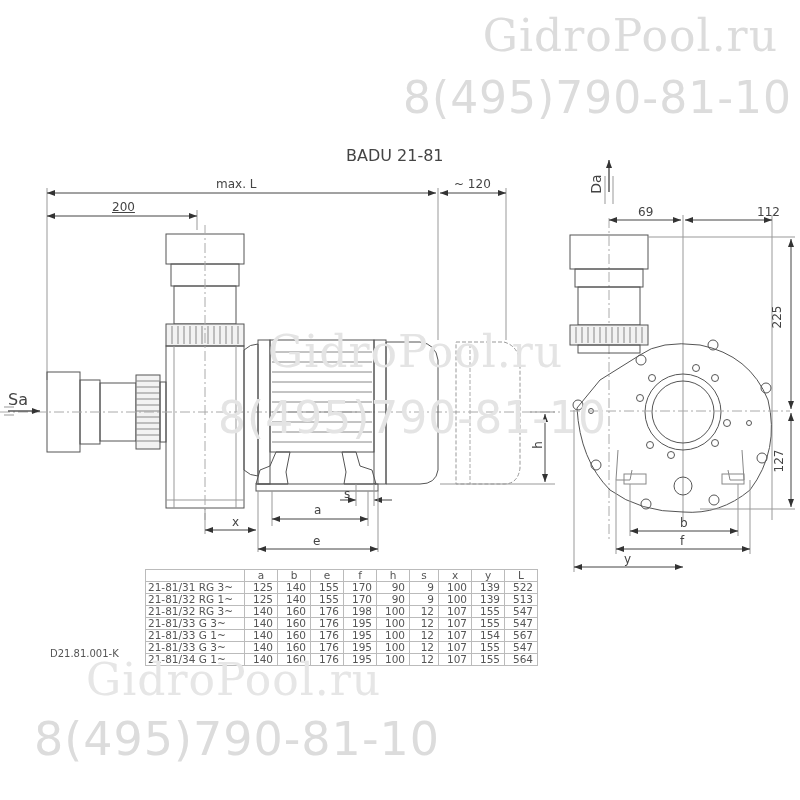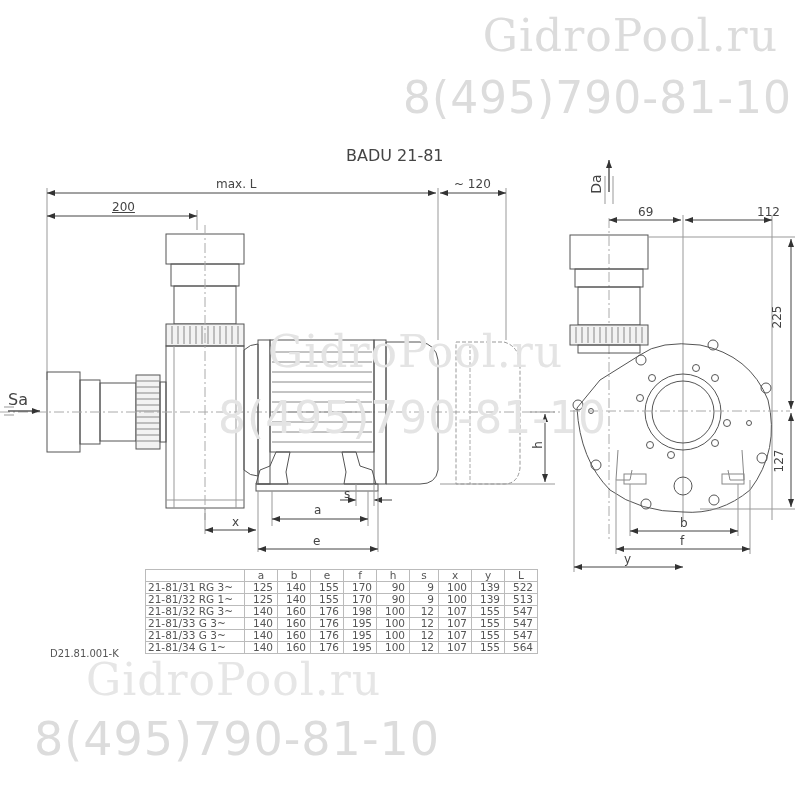--- a/index.html
+++ b/index.html
@@ -301,20 +301,32 @@
       <td>160</td>
       <td>176</td>
       <td>195</td>
       <td>100</td>
       <td>12</td>
       <td>107</td>
       <td>155</td>
       <td>547</td>
     </tr>
     <tr>
+      <td class="model">21-81/33 G  1~</td>
+      <td>140</td>
+      <td>160</td>
+      <td>176</td>
+      <td>195</td>
+      <td>100</td>
+      <td>12</td>
+      <td>107</td>
+      <td>154</td>
+      <td>567</td>
+    </tr>
+    <tr>
       <td class="model">21-81/33 G  3~</td>
       <td>140</td>
       <td>160</td>
       <td>176</td>
       <td>195</td>
       <td>100</td>
       <td>12</td>
       <td>107</td>
       <td>155</td>
       <td>547</td>

